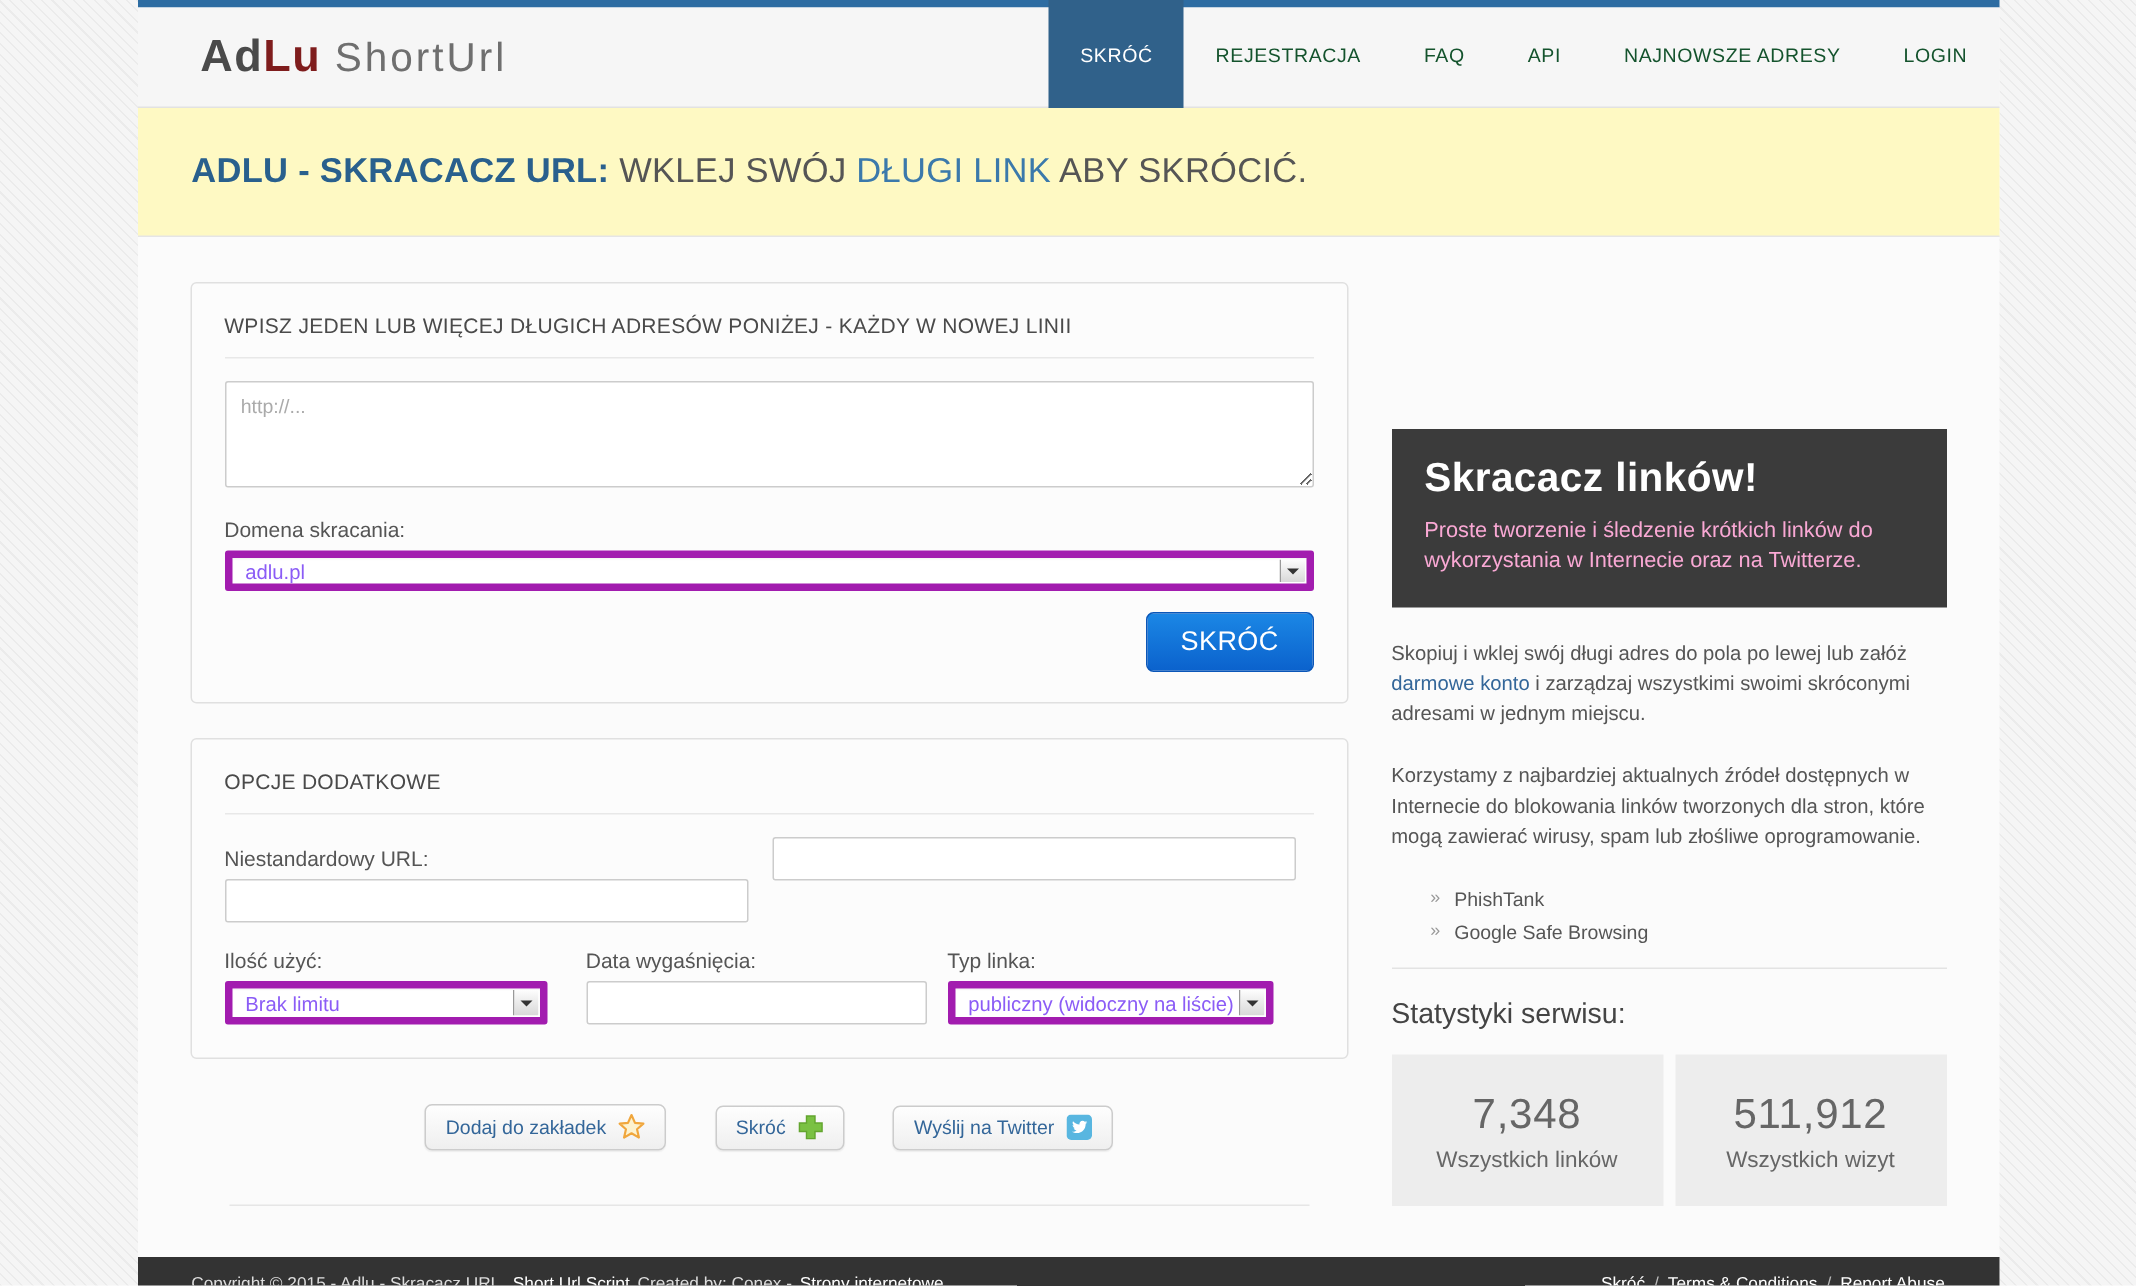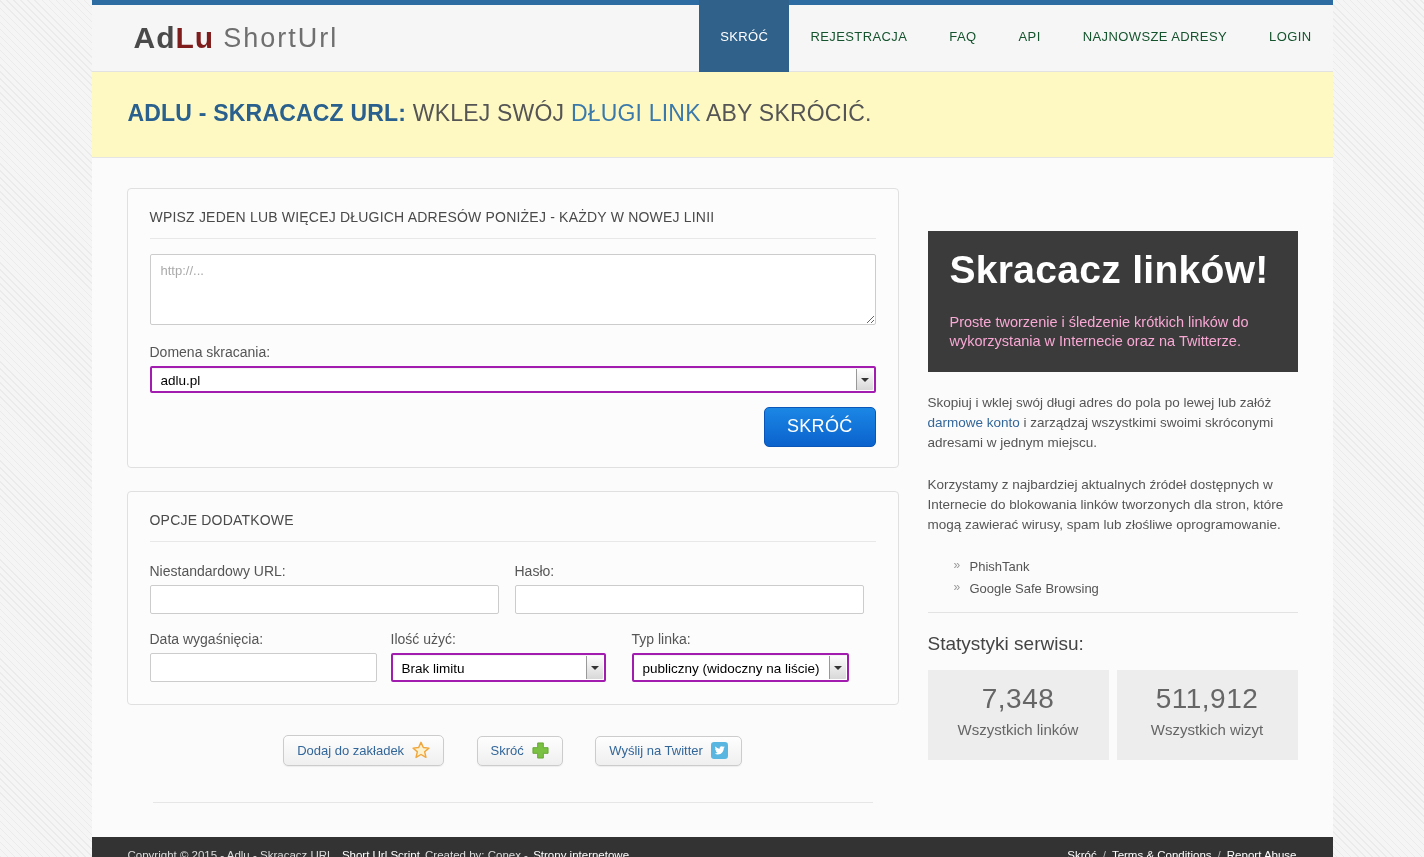--- a/index.html
+++ b/index.html
@@ -19,53 +19,53 @@
   .logo .p3 { color:#6f6f6f; font-weight:normal; font-size:27px; margin-left:9px; letter-spacing:2px; }
   .nav { display:flex; height:72px; margin-top:-5px; }
   .nav-item { display:flex; align-items:center; padding:0 21px; font-size:13px; color:#14532d; cursor:pointer; letter-spacing:.4px; }
   .nav-item.active { background:#30618a; color:#fff; }
   
   .hero { background:#fef9c3; border-bottom:1px solid #e5e5e5; padding:28px 36px 30px; }
   .hero h1 { font-size:23px; font-weight:normal; color:#555; letter-spacing:.2px; }
   .hero .strong { color:#29608d; font-weight:bold; }
   .hero .hl { color:#3b79ab; cursor:pointer; }
   
-  .main { flex:1; padding:30px 35px 0; display:flex; gap:29px; align-items:center; }
+  .main { flex:1; padding:30px 35px 0; display:flex; gap:29px; align-items:flex-end; }
   .col-left { width:772px; }
   .col-right { width:370px; }
   .panel { background:#fcfcfc; border:1px solid #e0e0e0; border-radius:4px; padding:20px 22px; }
   .panel-title { font-size:14px; color:#4a4a4a; letter-spacing:.2px; }
   .panel hr { border:none; border-top:1px solid #e8e8e8; margin:13px 0 15px; }
   textarea.longurl { width:100%; height:71px; border:1px solid #ccc; border-radius:2px; resize:both; padding:8px 10px; font-family:"Liberation Sans",sans-serif; font-size:13px; color:#444; background:#fff; }
   textarea.longurl::placeholder { color:#aaa; }
   .field-label { display:block; font-size:14px; color:#555; margin:15px 0 6px; }
-  .selectbox { position:relative; background:#fff; border:2px solid #a21caf; border-radius:2px; height:27px; display:flex; align-items:center; padding:2px 24px 0 9px; font-size:13.5px; color:#000000; cursor:pointer; white-space:nowrap; overflow:hidden; box-shadow:inset 0 1px 1px rgba(0,0,0,.05); }
+  .selectbox { position:relative; background:#fff; border:5px solid #a21caf; border-radius:2px; height:27px; display:flex; align-items:center; padding:2px 24px 0 9px; font-size:13.5px; color:#8b5cf6; cursor:pointer; white-space:nowrap; overflow:hidden; box-shadow:inset 0 1px 1px rgba(0,0,0,.05); }
   .selectbox .arrow { position:absolute; top:1px; right:1px; bottom:1px; width:17px; background:linear-gradient(#fdfdfd,#d8d8d8); border-left:1px solid #999; border-radius:0 1px 1px 0; display:flex; align-items:center; justify-content:center; }
   .selectbox .arrow::after { content:""; border:4px solid transparent; border-top-color:#333; margin-top:4px; }
   .btn-row { text-align:right; margin-top:14px; }
   .btn-primary { display:inline-block; background:linear-gradient(#1b87e5,#0b62cd); border:1px solid #0a56b8; border-radius:5px; color:#fff; font-size:18px; padding:8px 22px 9px; font-family:"Liberation Sans",sans-serif; cursor:pointer; letter-spacing:.3px; }
   .opt-row { display:flex; margin-bottom:2px; }
   .opt-col { display:flex; flex-direction:column; }
   .opt-col input { height:29px; border:1px solid #ccc; border-radius:2px; background:#fff; padding:0 8px; font-size:13px; font-family:"Liberation Sans",sans-serif; color:#444; }
   .share-row { margin-top:30px; text-align:center; }
   .share-btn { display:inline-flex; align-items:center; gap:8px; background:linear-gradient(#fefefe,#efefef); border:1px solid #ccc; border-radius:5px; padding:5px 13px 6px; font-size:13px; color:#336699; cursor:pointer; margin:0 14px; font-family:"Liberation Sans",sans-serif; box-shadow:0 1px 1px rgba(0,0,0,.06); }
   .share-btn svg { display:block; }
   
   .promo { background:#3b3b3b; color:#fff; padding:17px 22px 20px; }
-  .promo h2 { font-size:39px; letter-spacing:.3px; margin-bottom:21px; }
+  .promo h2 { font-size:27px; letter-spacing:.3px; margin-bottom:11px; }
   .promo p { font-size:14.5px; line-height:1.35; color:#f9a8d4; }
   .side-para { font-size:13.5px; line-height:1.5; color:#555; margin-top:21px; }
   .side-para a { color:#336699; text-decoration:none; cursor:pointer; }
   .side-list { margin:24px 0 0 26px; list-style:none; }
   .side-list li { font-size:13px; color:#555; margin-bottom:7px; position:relative; padding-left:16px; }
   .side-list li::before { content:"\00BB"; position:absolute; left:0; top:-1px; color:#999; font-size:12px; }
   .side-sep { border:none; border-top:1px solid #e3e3e3; margin:16px 0 20px; }
   .stats-title { font-size:19px; color:#444; font-weight:normal; margin-bottom:15px; }
   .stats-row { display:flex; gap:8px; }
-  .stat-box { flex:1; background:#ededed; text-align:center; padding:13px 8px 22px; cursor:default; }
+  .stat-box { flex:1; background:#ededed; text-align:center; padding:24px 8px 22px; cursor:default; }
   .stat-num { font-size:28px; color:#666; letter-spacing:.5px; }
   .stat-label { font-size:15px; color:#666; margin-top:6px; }
   .bottom-rule { border:none; border-top:1px solid #e6e6e6; margin:36px 26px 0; }
   
   .footer { height:35px; background:#333; display:flex; align-items:center; justify-content:space-between; padding:0 36px 0 36px; font-size:11.5px; color:#ddd; margin-top:34px; }
   .footer a { color:#fff; text-decoration:underline; cursor:pointer; }
   .footer .fsep { color:#bbb; margin:0 6px; }
   .footer-left a { margin:0 2px; }
 </style>
 </head>
@@ -113,35 +113,34 @@
 
       <div class="panel">
         <div class="panel-title">OPCJE DODATKOWE</div>
         <hr>
         <div class="opt-row">
           <div class="opt-col" style="width:349px; margin-right:16px;">
             <label class="field-label" style="margin-top:6px;">Niestandardowy URL:</label>
             <input type="text" style="">
           </div>
           <div class="opt-col" style="width:349px;">
-            <label class="field-label" style="margin-top:6px;">Hasło:</label>
             <input type="text" style="">
           </div>
         </div>
         <div class="opt-row">
-          <div class="opt-col" style="width:227px; margin-right:14px;">
-            <label class="field-label">Data wygaśnięcia:</label>
-            <input type="text" style="">
-          </div>
           <div class="opt-col" style="width:215px; margin-right:26px;">
             <label class="field-label">Ilość użyć:</label>
             <div class="selectbox" style="height:29px;">
               <span>Brak limitu</span>
               <span class="arrow"></span>
             </div>
+          </div>
+          <div class="opt-col" style="width:227px; margin-right:14px;">
+            <label class="field-label">Data wygaśnięcia:</label>
+            <input type="text" style="">
           </div>
           <div class="opt-col" style="width:217px;">
             <label class="field-label">Typ linka:</label>
             <div class="selectbox" style="height:29px;">
               <span>publiczny (widoczny na liście)</span>
               <span class="arrow"></span>
             </div>
           </div>
         </div>
       </div>

